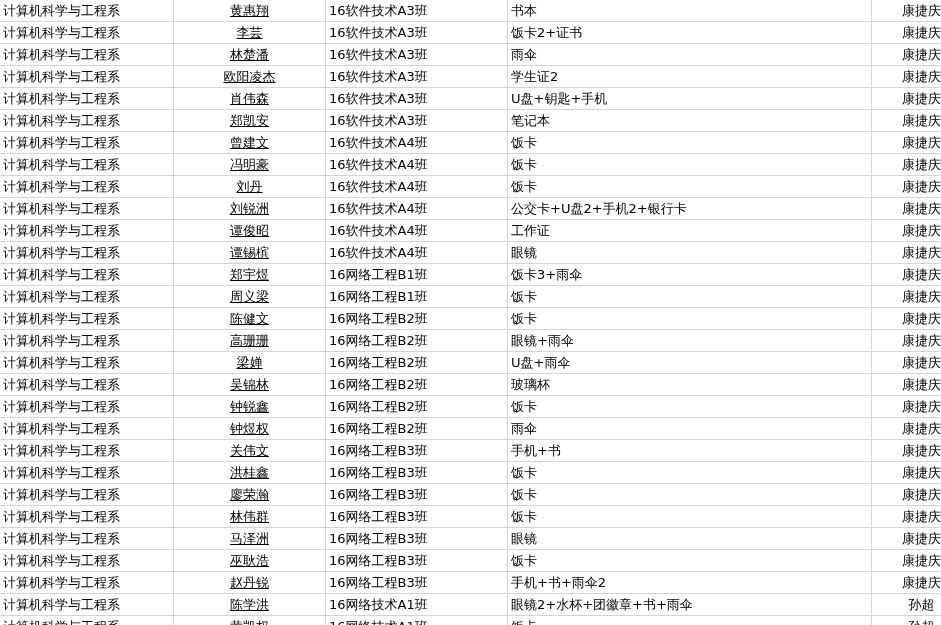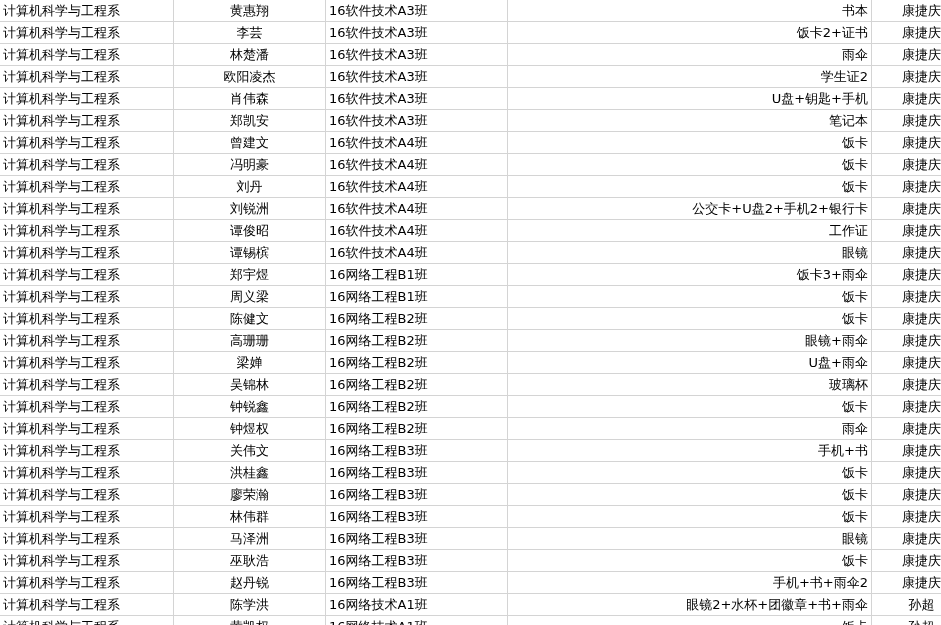--- a/index.html
+++ b/index.html
@@ -23,23 +23,23 @@
     line-height: 21px;
     padding: 0 3px;
     font-size: 13px;
     color: #000000;
     border-bottom: 1px solid #d4d4d4;
     border-right: 1px solid #d4d4d4;
     overflow: hidden;
     white-space: nowrap;
   }
   .c-dept  { width: 167px; text-align: left; }
-  .c-name  { width: 145px; text-align: center; }
+  .c-name  { width: 145px; text-align: center; text-decoration: underline; }
   .c-class { width: 175px; }
-  .c-item  { width: 357px; text-align: right; }
+  .c-item  { width: 357px; text-align: left; }
   .c-staff { width: 93px;  text-align: center; border-right: none; }
   tr.dashed-row td {
     border-bottom: 1px dashed #9a9a9a;
   }
 </style>
 </head>
 <body>
 
 <table id="sheet">
   <tbody>

